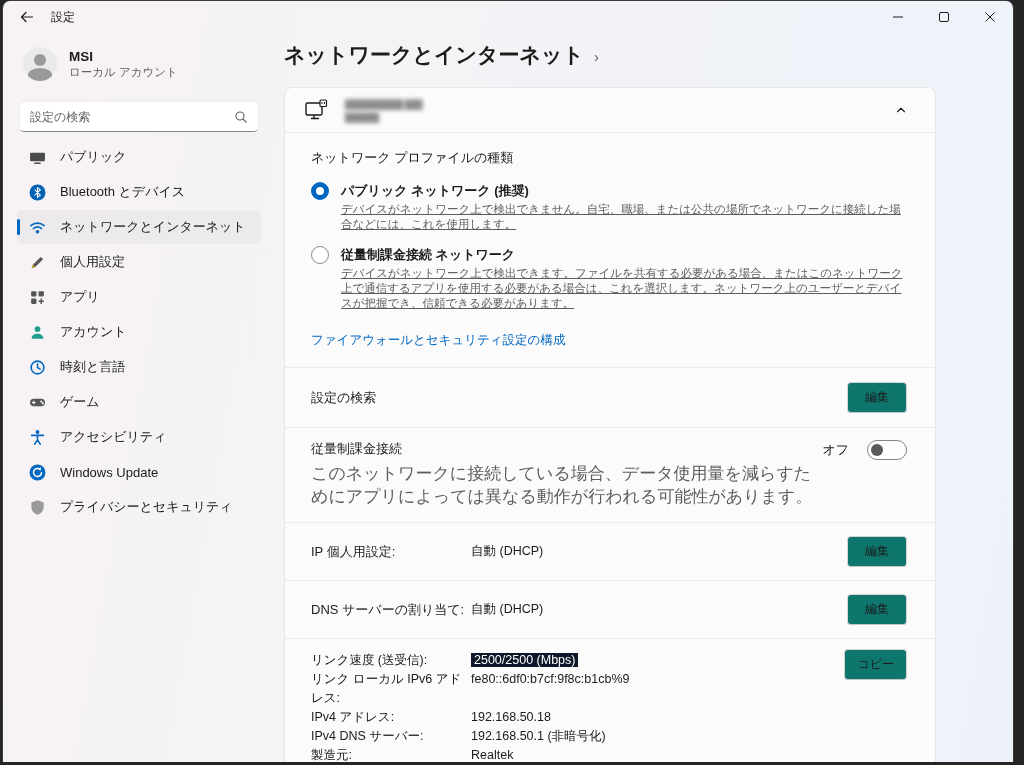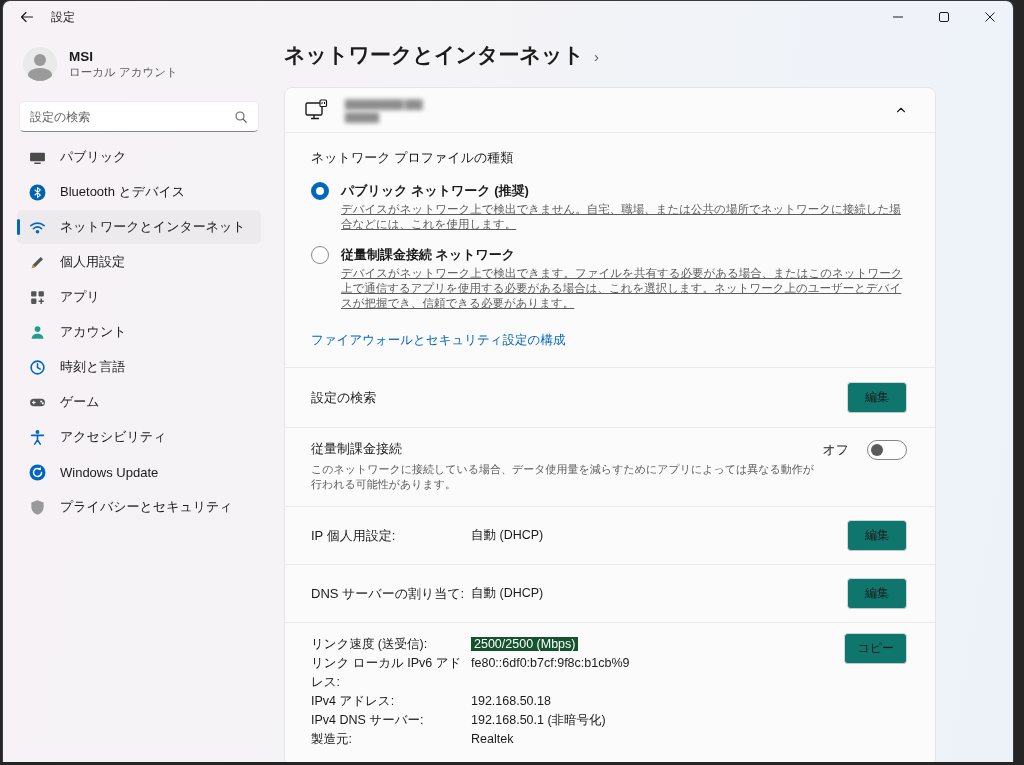--- a/index.html
+++ b/index.html
@@ -64,36 +64,36 @@
   .link { color:#0067c0; font-size:12.5px; display:inline-block; cursor:pointer; }
   .firewall-link { margin:8px 0 4px 0; }
 
   .row-flex { display:flex; align-items:center; }
   .row-label { font-size:13px; }
   .spacer { flex:1; }
   .btn { min-width:60px; height:31px; background:#0f766e; border:1px solid #d5d5d5; border-bottom-color:#c5c5c5; border-radius:4px; font-size:12px; color:#1b1b1b; display:flex; align-items:center; justify-content:center; padding:0 12px; cursor:pointer; font-family:inherit; }
   .auth-row { padding-top:14px; padding-bottom:14px; }
 
   .metered-head { display:flex; align-items:flex-start; }
-  .metered-desc { font-size:11px; color:#5d5d5d; margin-top:4px; max-width:540px; }
+  .metered-desc { font-size:17px; color:#5d5d5d; margin-top:4px; max-width:540px; }
   .toggle-wrap { display:flex; align-items:center; gap:18px; }
   .toggle-label { font-size:13px; }
   .toggle { width:40px; height:20px; border:1px solid #858585; border-radius:10px; position:relative; background:#fdfdfd; cursor:pointer; }
   .toggle .knob { position:absolute; left:3px; top:3px; width:12px; height:12px; border-radius:50%; background:#5a5a5a; }
   .datalimit-link { margin-top:16px; margin-bottom:2px; }
 
   .kv-row { padding-top:13px; padding-bottom:13px; }
   .kv-label { width:160px; font-size:13px; }
   .kv-value { font-size:12.5px; }
 
   .details { position:relative; padding-top:12px; padding-bottom:16px; }
   .detail-row { display:flex; line-height:19px; }
   .detail-label { width:160px; font-size:12.5px; }
   .detail-value { font-size:12.5px; }
-  .detail-value .hl { background:#14532d; color:#ffffff; padding:0 3px; }
+  .detail-value .hl { background:#0f172a; color:#ffffff; padding:0 3px; }
   .copy-btn { position:absolute; right:28px; top:10px; }
 </style>
 </head>
 <body>
 
 <div class="window">
 
   <div class="titlebar">
     <div class="back-btn">
       <svg width="16" height="16" viewBox="0 0 16 16">

